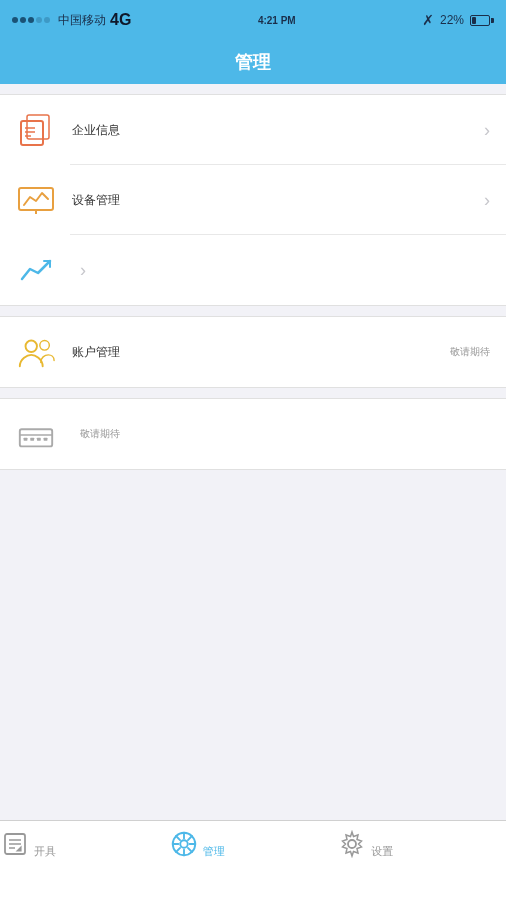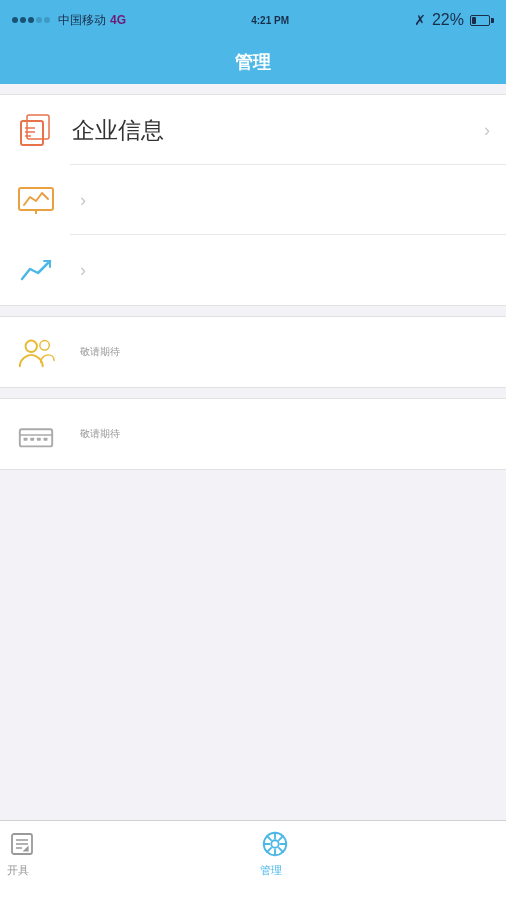--- a/index.html
+++ b/index.html
@@ -23,25 +23,25 @@
       justify-content: space-between;
       padding: 0 12px;
       font-size: 12px;
       color: #1a1a2e;
     }
     .status-left { display: flex; align-items: center; gap: 4px; }
     .status-dots { display: flex; gap: 2px; align-items: center; }
     .dot { width: 6px; height: 6px; border-radius: 50%; background: #1a5276; }
     .dot.dim { background: rgba(26,82,118,0.3); }
     .status-carrier { font-size: 12px; font-weight: 500; color: #1a2e4a; margin-left: 4px; }
-    .status-network { font-size: 12px; font-weight: 600; color: #701a75; }
+    .status-network { font-size: 16px; font-weight: 600; color: #0f172a; }
     .status-center { font-size: 10px; font-weight: 600; color: #1a2e4a; }
     .status-right { display: flex; align-items: center; gap: 6px; }
     .status-bt { font-size: 14px; color: #1a2e4a; }
-    .status-percent { font-size: 16px; font-weight: 500; color: #1a2e4a; }
+    .status-percent { font-size: 12px; font-weight: 500; color: #1a2e4a; }
     .battery-icon {
       display: inline-flex;
       align-items: center;
       position: relative;
     }
     .battery-body {
       width: 20px; height: 11px;
       border: 1.5px solid #1a2e4a;
       border-radius: 2px;
       position: relative;
@@ -115,21 +115,21 @@
       height: 40px;
       margin-right: 16px;
       flex-shrink: 0;
       display: flex;
       align-items: center;
       justify-content: center;
     }
 
     .menu-label {
       flex: 1;
-      font-size: 23px;
+      font-size: 12px;
       color: #333;
       font-weight: 400;
     }
 
     .menu-arrow {
       color: #c7c7cc;
       font-size: 18px;
       margin-left: 8px;
     }
 
@@ -149,25 +149,23 @@
       background: white;
       border-top: 1px solid #d0d0d0;
       display: flex;
       align-items: flex-start;
       padding-top: 8px;
     }
 
     .tab-item {
       flex: 1;
       display: flex;
-      flex-direction: column;
-      align-items: flex-start;
+      align-items: flex-end;
       gap: 4px;
       cursor: pointer;
-      margin-left: 7px;
     }
 
     .tab-icon-wrap {
       width: 30px;
       height: 30px;
       display: flex;
       align-items: center;
       justify-content: center;
     }
 
@@ -244,20 +242,21 @@
 
       <div class="menu-item">
         <div class="menu-icon">
           <svg width="40" height="38" viewBox="0 0 40 38" fill="none">
             <rect x="3" y="7" width="34" height="22" rx="2" stroke="#e8a040" stroke-width="2" fill="none"></rect>
             <polyline points="8,24 14,16 20,20 26,12 32,18" stroke="#e8a040" stroke-width="2" fill="none" stroke-linecap="round" stroke-linejoin="round"></polyline>
             <line x1="14" y1="29" x2="26" y2="29" stroke="#e8a040" stroke-width="2"></line>
             <line x1="20" y1="29" x2="20" y2="33" stroke="#e8a040" stroke-width="2"></line>
           </svg>
         </div>
+        <span class="menu-label">设备管理</span>
         <span class="menu-arrow">›</span>
       </div>
 
       <div class="menu-item">
         <div class="menu-icon">
           <svg width="40" height="38" viewBox="0 0 40 38" fill="none">
             <polyline points="6,28 14,18 22,22 34,10" stroke="#4db8e8" stroke-width="2.5" fill="none" stroke-linecap="round" stroke-linejoin="round"></polyline>
             <line x1="34" y1="10" x2="28" y2="10" stroke="#4db8e8" stroke-width="2" stroke-linecap="round"></line>
             <line x1="34" y1="10" x2="34" y2="16" stroke="#4db8e8" stroke-width="2" stroke-linecap="round"></line>
           </svg>
@@ -269,20 +268,21 @@
     <div class="menu-section">
       <div class="menu-item">
         <div class="menu-icon">
           <svg width="42" height="38" viewBox="0 0 42 38" fill="none">
             <circle cx="16" cy="13" r="6" stroke="#e8b830" stroke-width="2" fill="none"></circle>
             <path d="M4 34 C4 26 12 22 16 22 C20 22 28 26 28 34" stroke="#e8b830" stroke-width="2" fill="none" stroke-linecap="round"></path>
             <circle cx="30" cy="12" r="5" stroke="#e8b830" stroke-width="1.5" fill="none"></circle>
             <path d="M26 30 C26 25 30 22 34 22 C37 22 40 24 40 28" stroke="#e8b830" stroke-width="1.5" fill="none" stroke-linecap="round"></path>
           </svg>
         </div>
+        <span class="menu-label">账户管理</span>
         <span class="menu-coming">敬请期待</span>
       </div>
     </div>
 
     <div class="menu-section">
       <div class="menu-item">
         <div class="menu-icon">
           <svg width="42" height="38" viewBox="0 0 42 38" fill="none">
             <rect x="4" y="14" width="34" height="18" rx="2" stroke="#aaa" stroke-width="2" fill="none"></rect>
             <line x1="4" y1="20" x2="38" y2="20" stroke="#aaa" stroke-width="1.5"></line>
@@ -324,16 +324,25 @@
           <line x1="22" y1="16" x2="28" y2="16" stroke="#4db8e8" stroke-width="2" stroke-linecap="round"></line>
           <line x1="7.5" y1="7.5" x2="11.8" y2="11.8" stroke="#4db8e8" stroke-width="2" stroke-linecap="round"></line>
           <line x1="20.2" y1="20.2" x2="24.5" y2="24.5" stroke="#4db8e8" stroke-width="2" stroke-linecap="round"></line>
           <line x1="24.5" y1="7.5" x2="20.2" y2="11.8" stroke="#4db8e8" stroke-width="2" stroke-linecap="round"></line>
           <line x1="11.8" y1="20.2" x2="7.5" y2="24.5" stroke="#4db8e8" stroke-width="2" stroke-linecap="round"></line>
         </svg>
       </div>
       <span class="tab-label active">管理</span>
     </div>
 
+    <div class="tab-item">
+      <div class="tab-icon-wrap">
+        <svg width="28" height="28" viewBox="0 0 28 28" fill="none">
+          <circle cx="14" cy="14" r="4" stroke="#999" stroke-width="1.8" fill="none"></circle>
+          <path d="M14 2 L15.5 6.5 L20 5 L19 9.5 L23.5 11 L20.5 14 L23.5 17 L19 18.5 L20 23 L15.5 21.5 L14 26 L12.5 21.5 L8 23 L9 18.5 L4.5 17 L7.5 14 L4.5 11 L9 9.5 L8 5 L12.5 6.5 Z" stroke="#999" stroke-width="1.5" fill="none"></path>
+        </svg>
+      </div>
+      <span class="tab-label">设置</span>
+    </div>
 
   </div>
 
 </div>
 
 </body></html>

